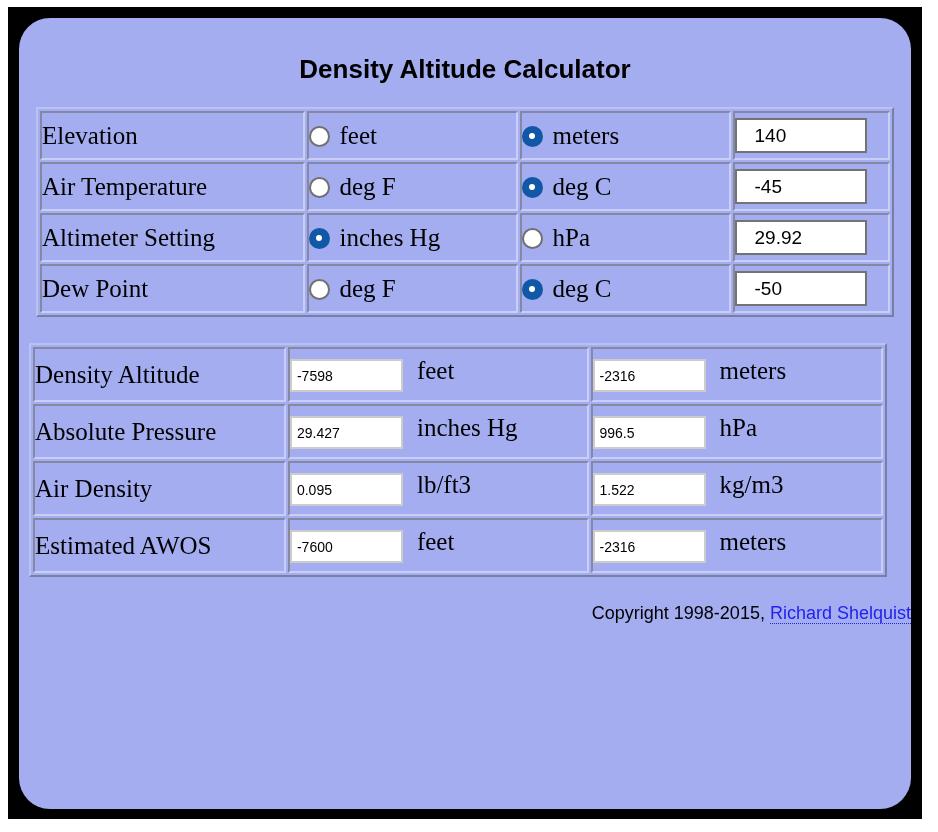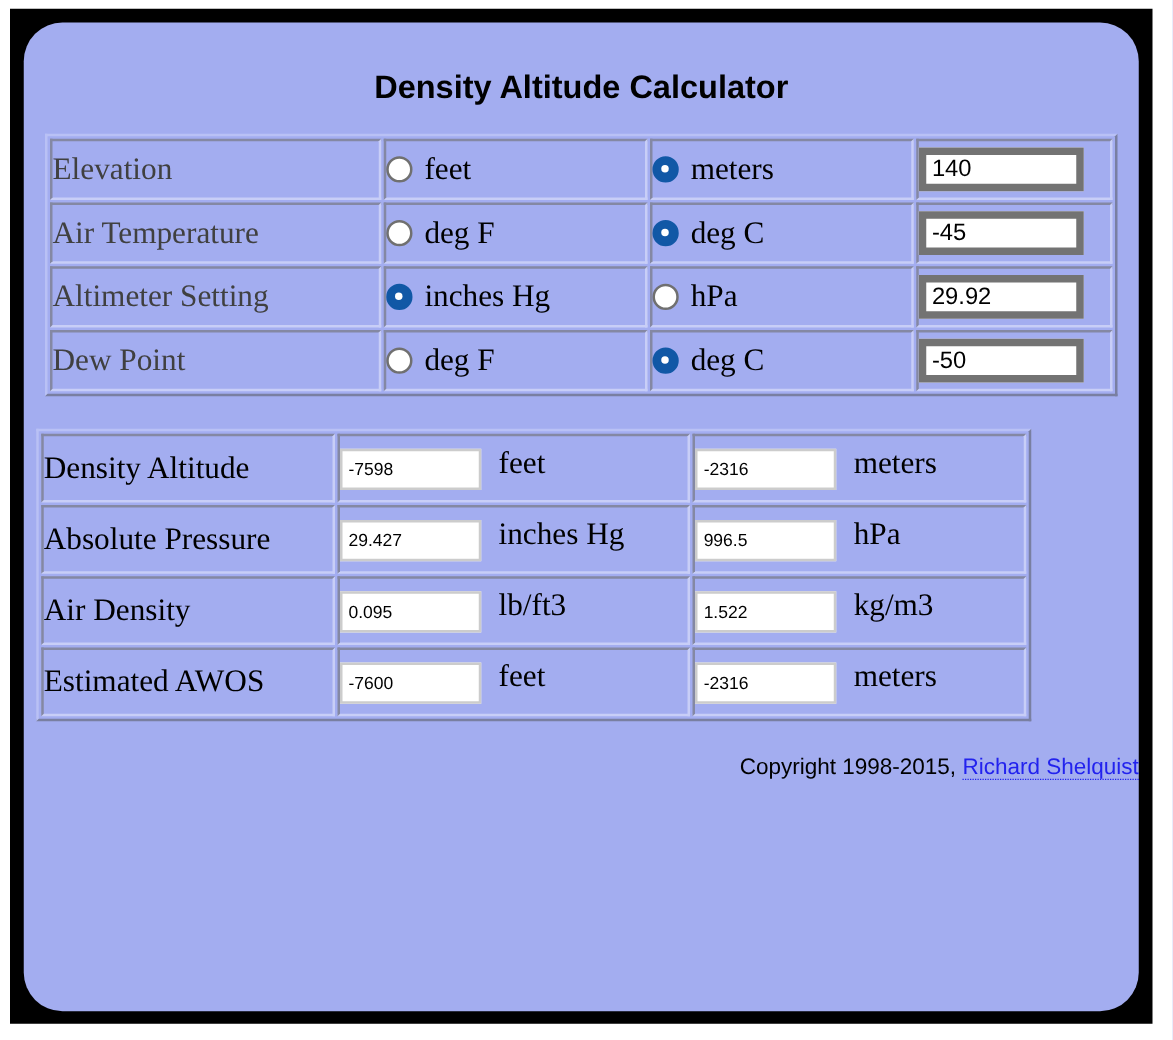--- a/index.html
+++ b/index.html
@@ -69,21 +69,21 @@
     margin-top: 22px;
     width: 858px;
   }
   #input-table td {
     height: 45px;
   }
   td.label-cell {
     width: 258px;
     padding-left: 9px;
     font-size: 25px;
-    color: #404040;
+    color: #000000;
     white-space: nowrap;
   }
   td.radio-cell {
     width: 205px;
     padding-left: 13px;
     font-size: 25px;
     white-space: nowrap;
   }
   td.field-cell {
     width: 152px;
@@ -126,25 +126,25 @@
     font-size: 25px;
     color: #000;
   }
 
   
   input.txt {
     font-family: "Liberation Sans", "DejaVu Sans", sans-serif;
     font-size: 19px;
     color: #000000;
     background: #ffffff;
-    border: 6px solid #737373;
+    border: 2px solid #737373;
     box-sizing: border-box;
     width: 132px;
     height: 35px;
-    padding: 0 0 0 5px;
+    padding: 0 0 0 18px;
     outline: none;
   }
   input.out {
     font-family: "Liberation Sans", "DejaVu Sans", sans-serif;
     font-size: 14px;
     color: #000000;
     background: #ffffff;
     border: 2px solid #cccccc;
     box-sizing: border-box;
     width: 113px;
@@ -167,21 +167,21 @@
     border-radius: 7px;
     padding: 3px 16px 5px 16px;
     margin: 0 6px;
     cursor: pointer;
     line-height: 1.1;
   }
 
   
   #results-table {
     margin-top: 26px;
-    width: 796px;
+    width: 858px;
     margin-left: 10px;
   }
   #results-table td {
     height: 51px;
   }
   td.res-label {
     width: 270px;
     padding-left: 9px;
     font-size: 25px;
     white-space: nowrap;

